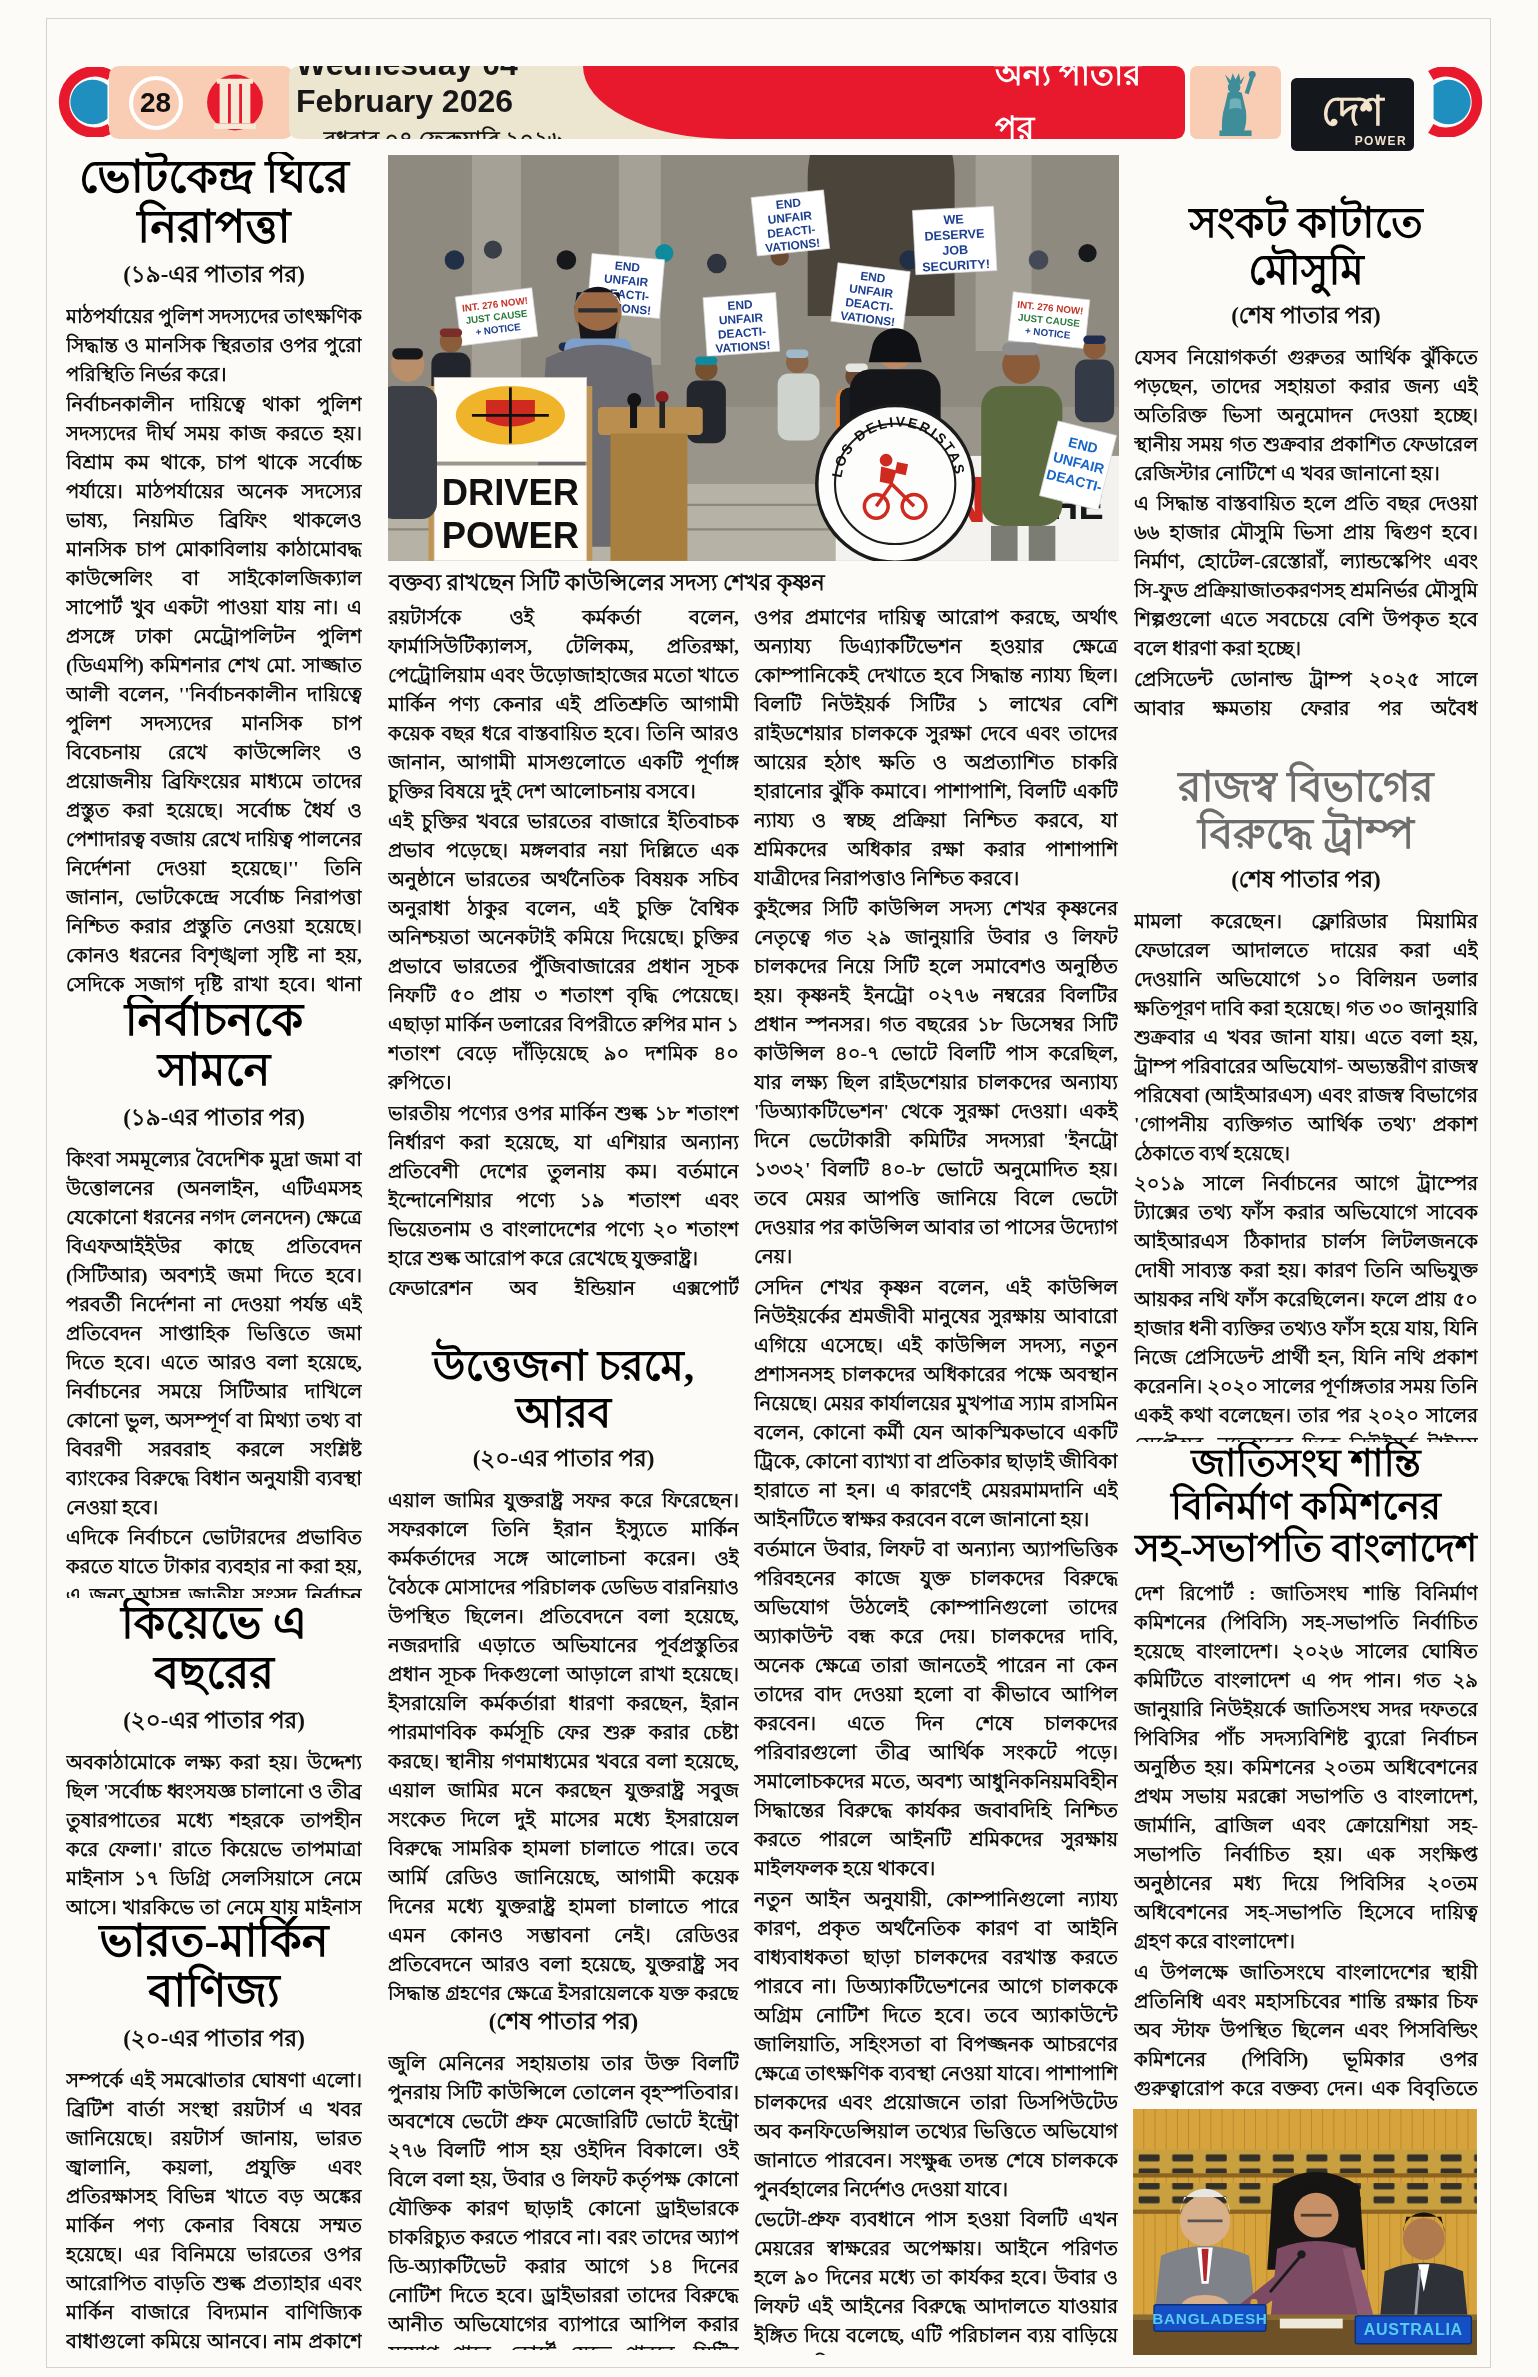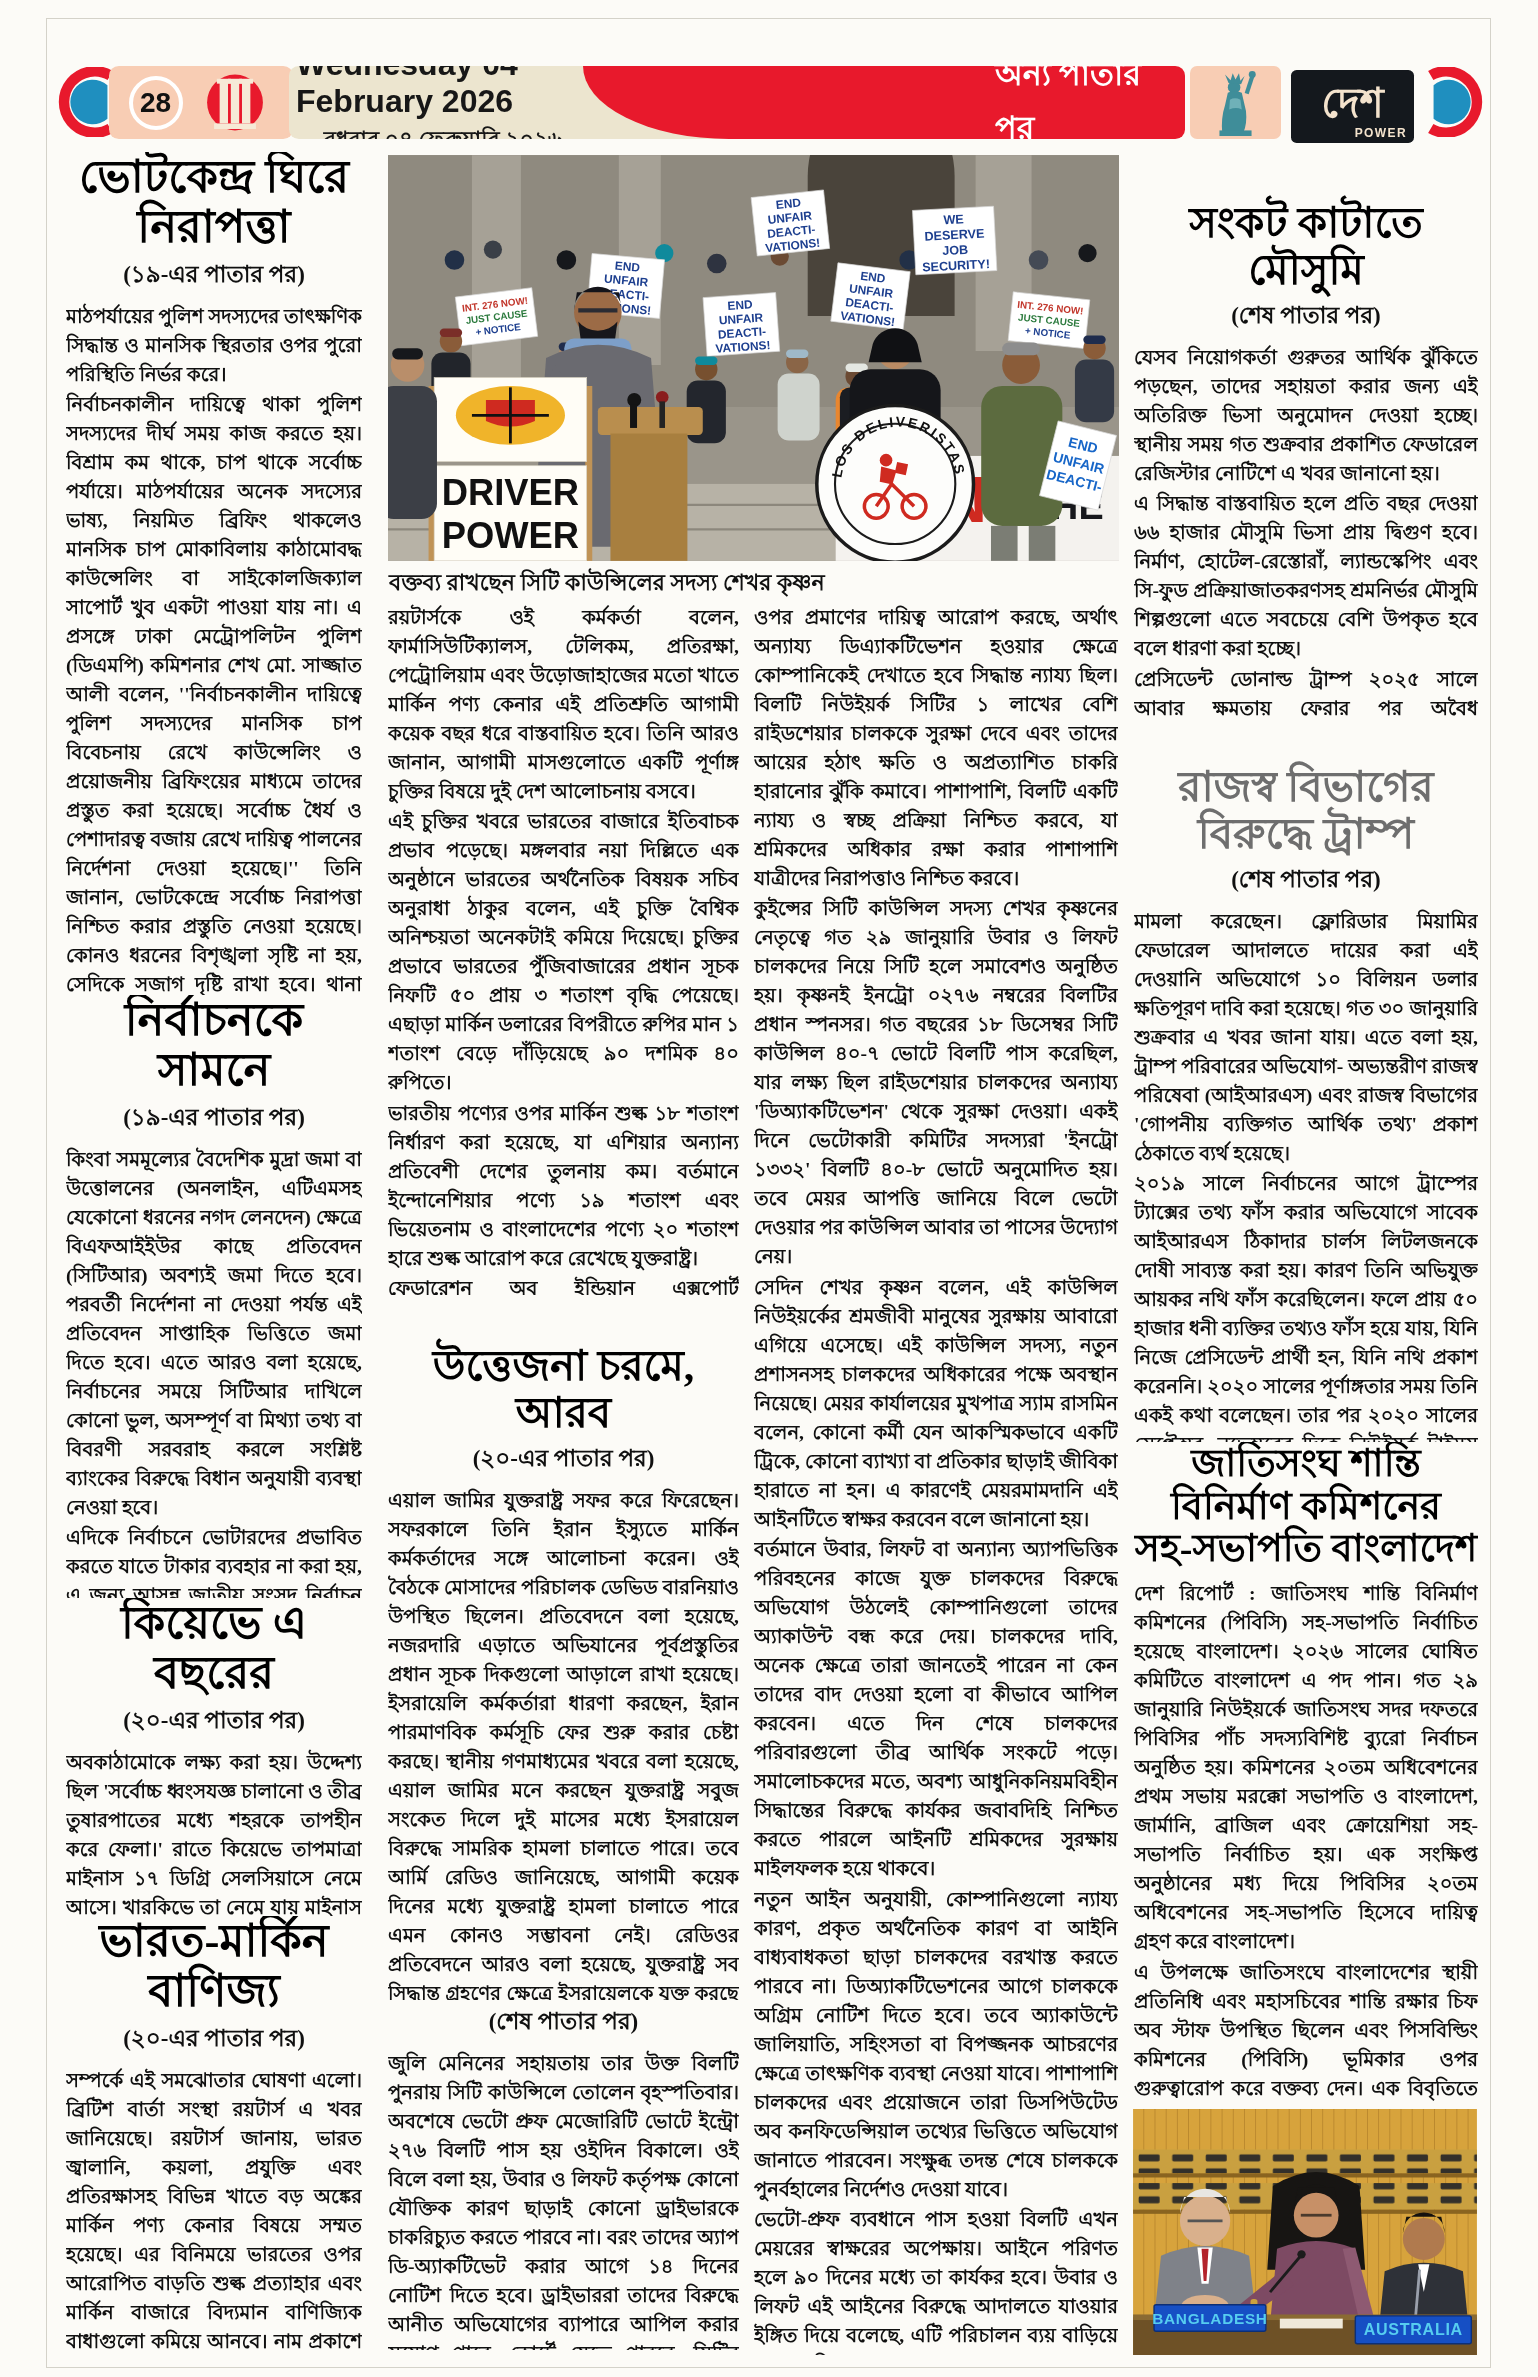--- a/index.html
+++ b/index.html
@@ -21,21 +21,21 @@
   .redband{position:absolute;left:294px;top:0;width:603px;height:73px;background:#e8192c;
            border-bottom-left-radius:210px 105px;}
   .dates{position:absolute;left:7px;top:0;width:294px;height:73px;display:flex;flex-direction:column;
          align-items:center;justify-content:center;gap:2.8px;}
   .date1{font-family:"Liberation Sans",sans-serif;font-weight:700;font-size:32px;color:#171717;}
   .date2{font-weight:700;font-size:22px;color:#171717;}
   .sectlab{position:absolute;left:706px;top:0;width:190px;height:73px;display:flex;align-items:center;
            justify-content:center;font-weight:700;font-size:32px;color:#fff;}
   .statuebox{position:absolute;left:1190px;top:0;width:91px;height:73px;background:#f8cdb4;border-radius:7px;
              display:flex;align-items:center;justify-content:center;}
-  .logobox{position:absolute;left:1291px;top:4px;width:123px;height:73px;background:#14181d;border-radius:5.6px;}
+  .logobox{position:absolute;left:1291px;top:12px;width:123px;height:73px;background:#14181d;border-radius:5.6px;}
   .logobn{position:absolute;left:0;top:1.4px;width:123px;text-align:center;font-weight:700;font-size:41px;color:#f4e3cd;}
   .logoen{position:absolute;right:7px;bottom:2.8px;font-family:"Liberation Sans",sans-serif;
           font-weight:700;font-size:12px;letter-spacing:1.4px;color:#f4e3cd;}
 
   
   .col{position:absolute;overflow:hidden;}
   #col1{left:66px;top:152px;width:296px;height:2203px;}
   #col2{left:388px;top:603px;width:351px;height:1752px;}
   #col3{left:754px;top:603px;width:364px;height:1752px;}
   #col4{left:1134px;top:152px;width:344px;height:1951px;}

